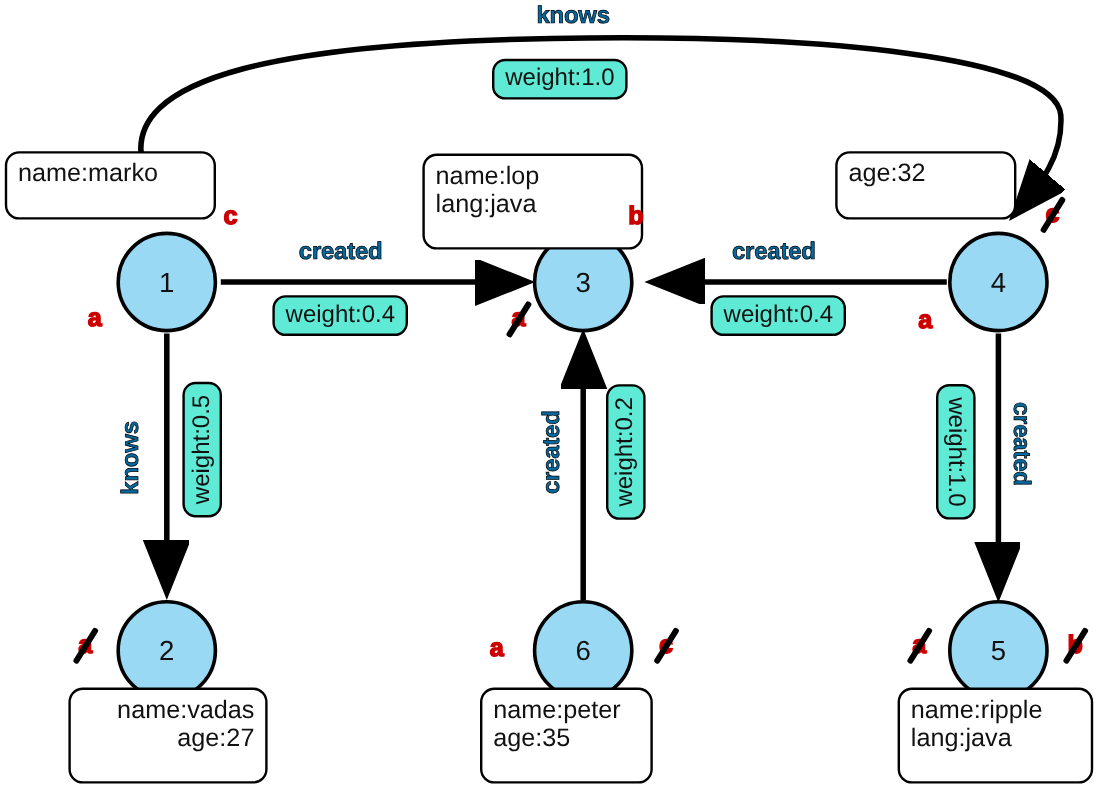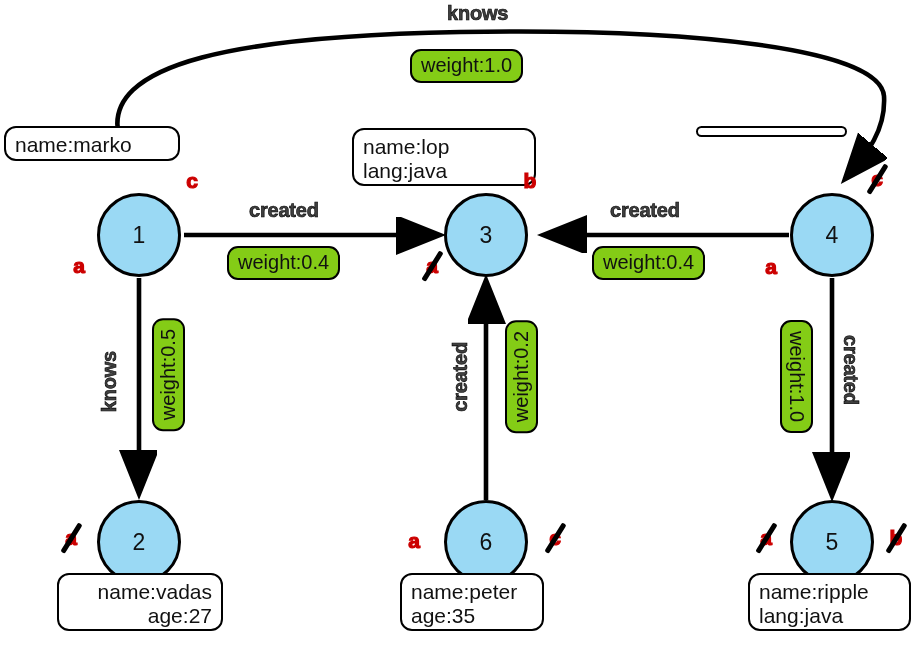--- a/index.html
+++ b/index.html
@@ -20,55 +20,55 @@
     font-family:"Liberation Sans",sans-serif;
     z-index:6;
   }
 
   
   .propbox{
     position:absolute;
     background:#fff;
     border:2.5px solid #000;
     border-radius:12px;
-    padding:5px 9px 2px 9px;
+    padding:5px 9px 24px 9px;
     box-sizing:border-box;
     font-size:21px;
     line-height:1.12;
     color:#111;
     white-space:nowrap;
     z-index:7;
   }
   .propbox div{ }
 
   
   .wbox{
     position:absolute;
-    background:#84cc16;
+    background:#5eead4;
     border:2.5px solid #000;
     border-radius:11px;
     padding:3px 9px 4px 9px;
     box-sizing:border-box;
     font-size:20px;
     color:#111;
     white-space:nowrap;
     z-index:7;
   }
   .wbox.vert{
     padding:9px 3px;
     writing-mode:vertical-rl;
   }
   .wbox.vert.flip{ transform:rotate(180deg); }
 
   
   .elabel{
     position:absolute;
     font-size:20px;
     font-weight:bold;
-    color:#404040;
+    color:#0369a1;
     white-space:nowrap;
     z-index:8;
     -webkit-text-stroke:0.6px #000;
     letter-spacing:-0.2px;
   }
   .elabel.vert{ writing-mode:vertical-rl; }
   .elabel.vert.flip{ transform:rotate(180deg); }
 
   
   .marker{
@@ -135,20 +135,21 @@
     <div>name:vadas</div>
     <div>age:27</div>
   </div>
 
   <div class="propbox" style="left:352px;top:128px;width:184px;">
     <div>name:lop</div>
     <div>lang:java</div>
   </div>
 
   <div class="propbox" style="left:696px;top:126px;width:151px;">
+    <div>age:32</div>
   </div>
 
   <div class="propbox" style="left:748px;top:573px;width:163px;">
     <div>name:ripple</div>
     <div>lang:java</div>
   </div>
 
   <div class="propbox" style="left:400px;top:573px;width:144px;">
     <div>name:peter</div>
     <div>age:35</div>

